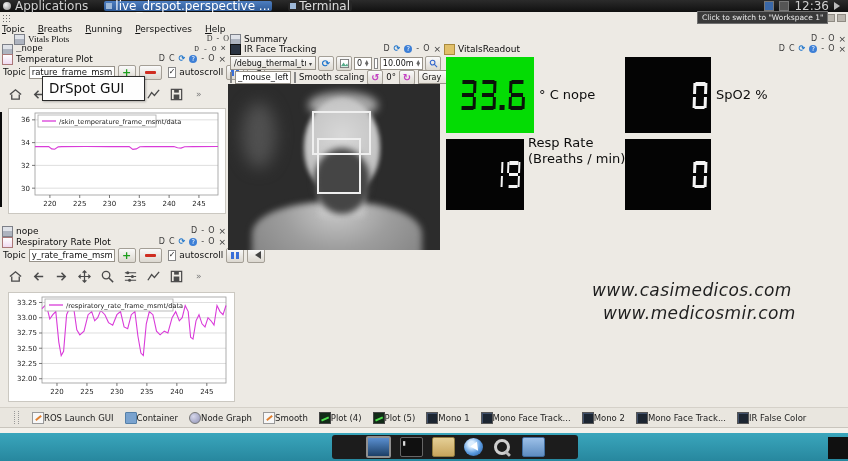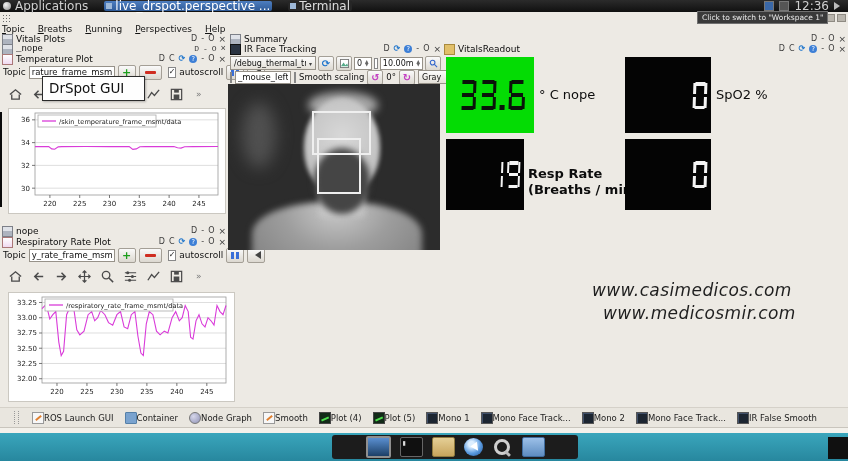--- a/index.html
+++ b/index.html
@@ -163,21 +163,21 @@
   <div class="menubar">
       <span class="menu-item">Topic</span>
       <span class="menu-item">Breaths</span>
       <span class="menu-item">Running</span>
       <span class="menu-item">Perspectives</span>
       <span class="menu-item">Help</span>
     </div>
 
   <div class="edgebar"></div>
 
-  <div class="phdr" style="left:2px;top:34px;width:224px;">
+  <div class="phdr" style="left:14px;top:34px;width:224px;font-family:Liberation Serif, serif;">
     <span class="pic"></span>
     <span>Vitals Plots</span>
     <span class="spacer"></span>
       <span class="dockctl">
         <span class="dkbtn dk-d">D</span>
         <span class="dkbtn dk-m">-</span>
         <span class="dkbtn dk-o">O</span>
         <span class="dkbtn dk-x">×</span>
       </span>
   </div>
@@ -567,21 +567,21 @@
         <span class="sd">
           <b class="sg sg-a"></b>
           <b class="sg sg-b"></b>
           <b class="sg sg-c"></b>
           <b class="sg sg-d"></b>
           <b class="sg sg-f"></b>
           <b class="sg sg-g"></b>
         </span>
       </span>
   </div>
-  <div class="vlabel" style="left:528px;top:166px;font-weight:bold;">
+  <div class="vlabel" style="left:528px;top:135px;">
     <div>Resp Rate</div>
     <div>(Breaths / min)</div>
   </div>
 
   <div class="led led-k" style="left:625px;top:139px;width:86px;height:71px;">
     <span class="sseg" style="--dw:14px;--dh:27px;">
         <span class="sd">
           <b class="sg sg-a"></b>
           <b class="sg sg-b"></b>
           <b class="sg sg-c"></b>
@@ -633,21 +633,21 @@
         <span class="plg">
           <span class="plg-ic ic-camera"></span>
           <span>Mono 2</span>
         </span>
         <span class="plg">
           <span class="plg-ic ic-camera"></span>
           <span>Mono Face Track...</span>
         </span>
         <span class="plg">
           <span class="plg-ic ic-camera"></span>
-          <span>IR False Smooth</span>
+          <span>IR False Color</span>
         </span>
       </span>
   </div>
 
   <div class="strip"></div>
   <div class="desktop"></div>
   <div class="dock" id="dock">
       <span class="dk dk-workspace-monitor"></span>
       <span class="dk dk-terminal"></span>
       <span class="dk dk-home-folder"></span>

